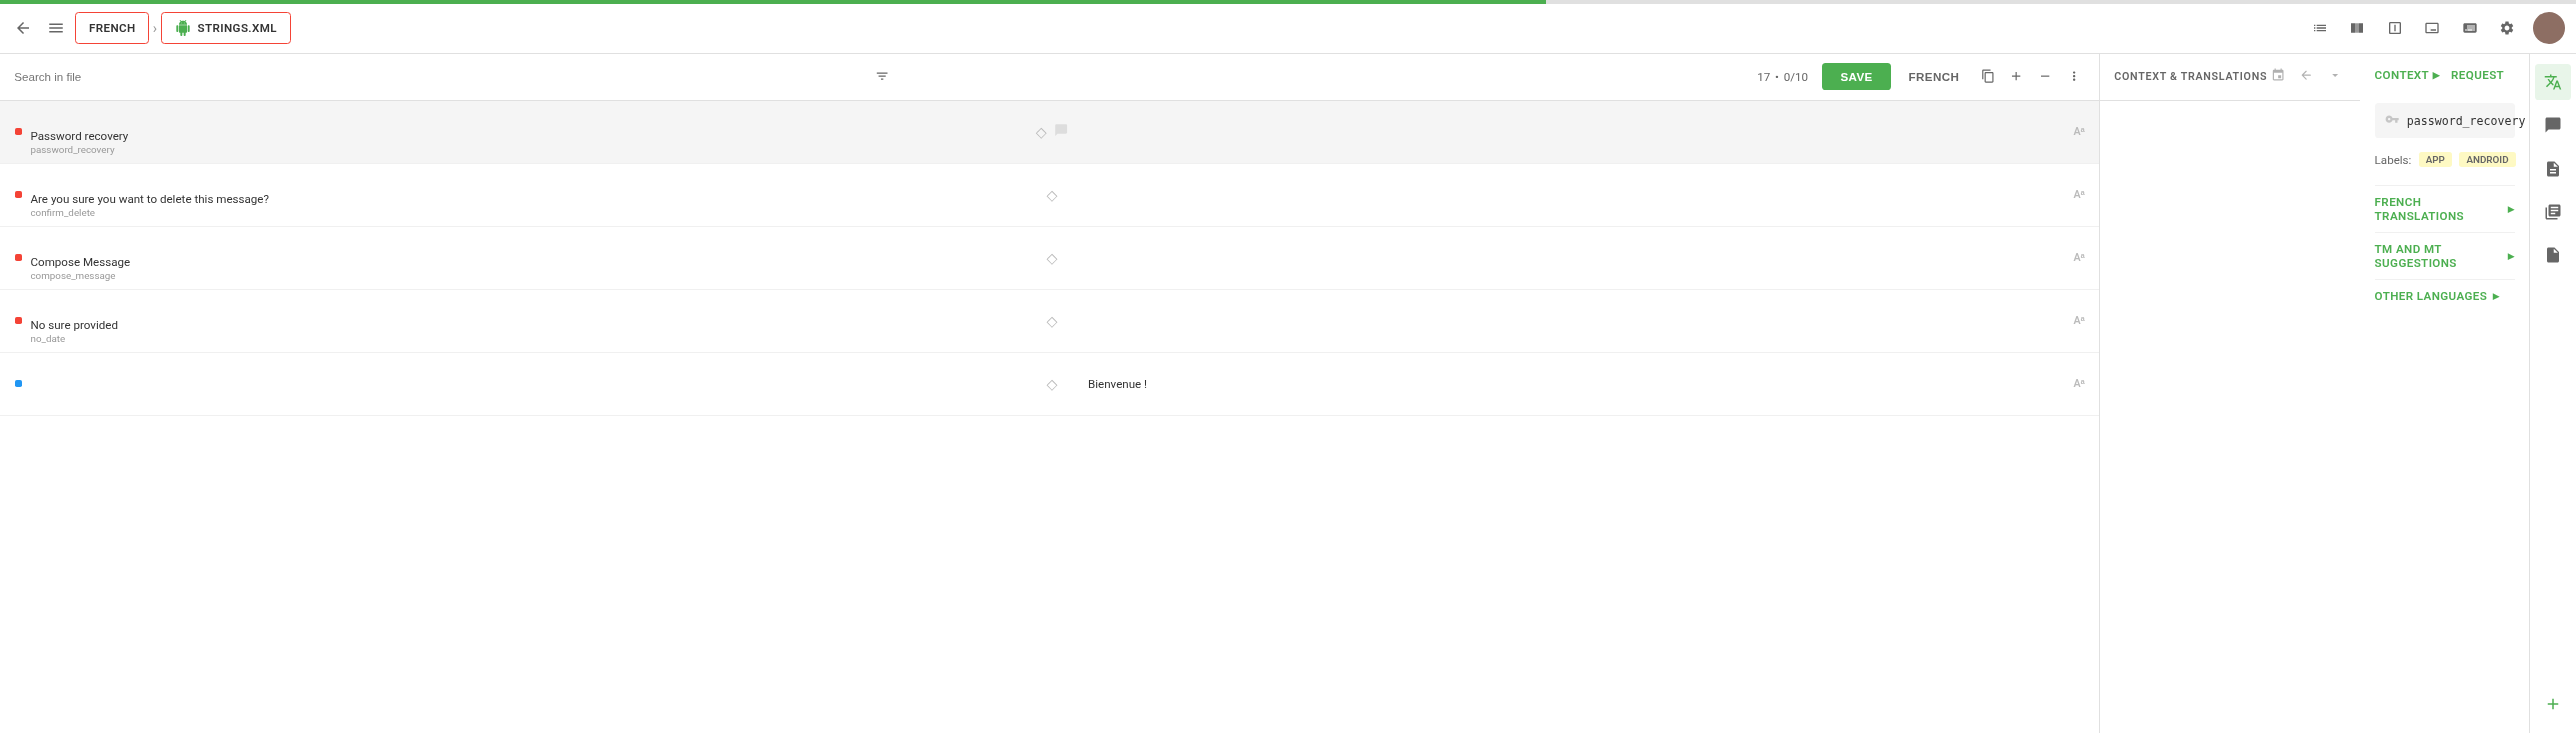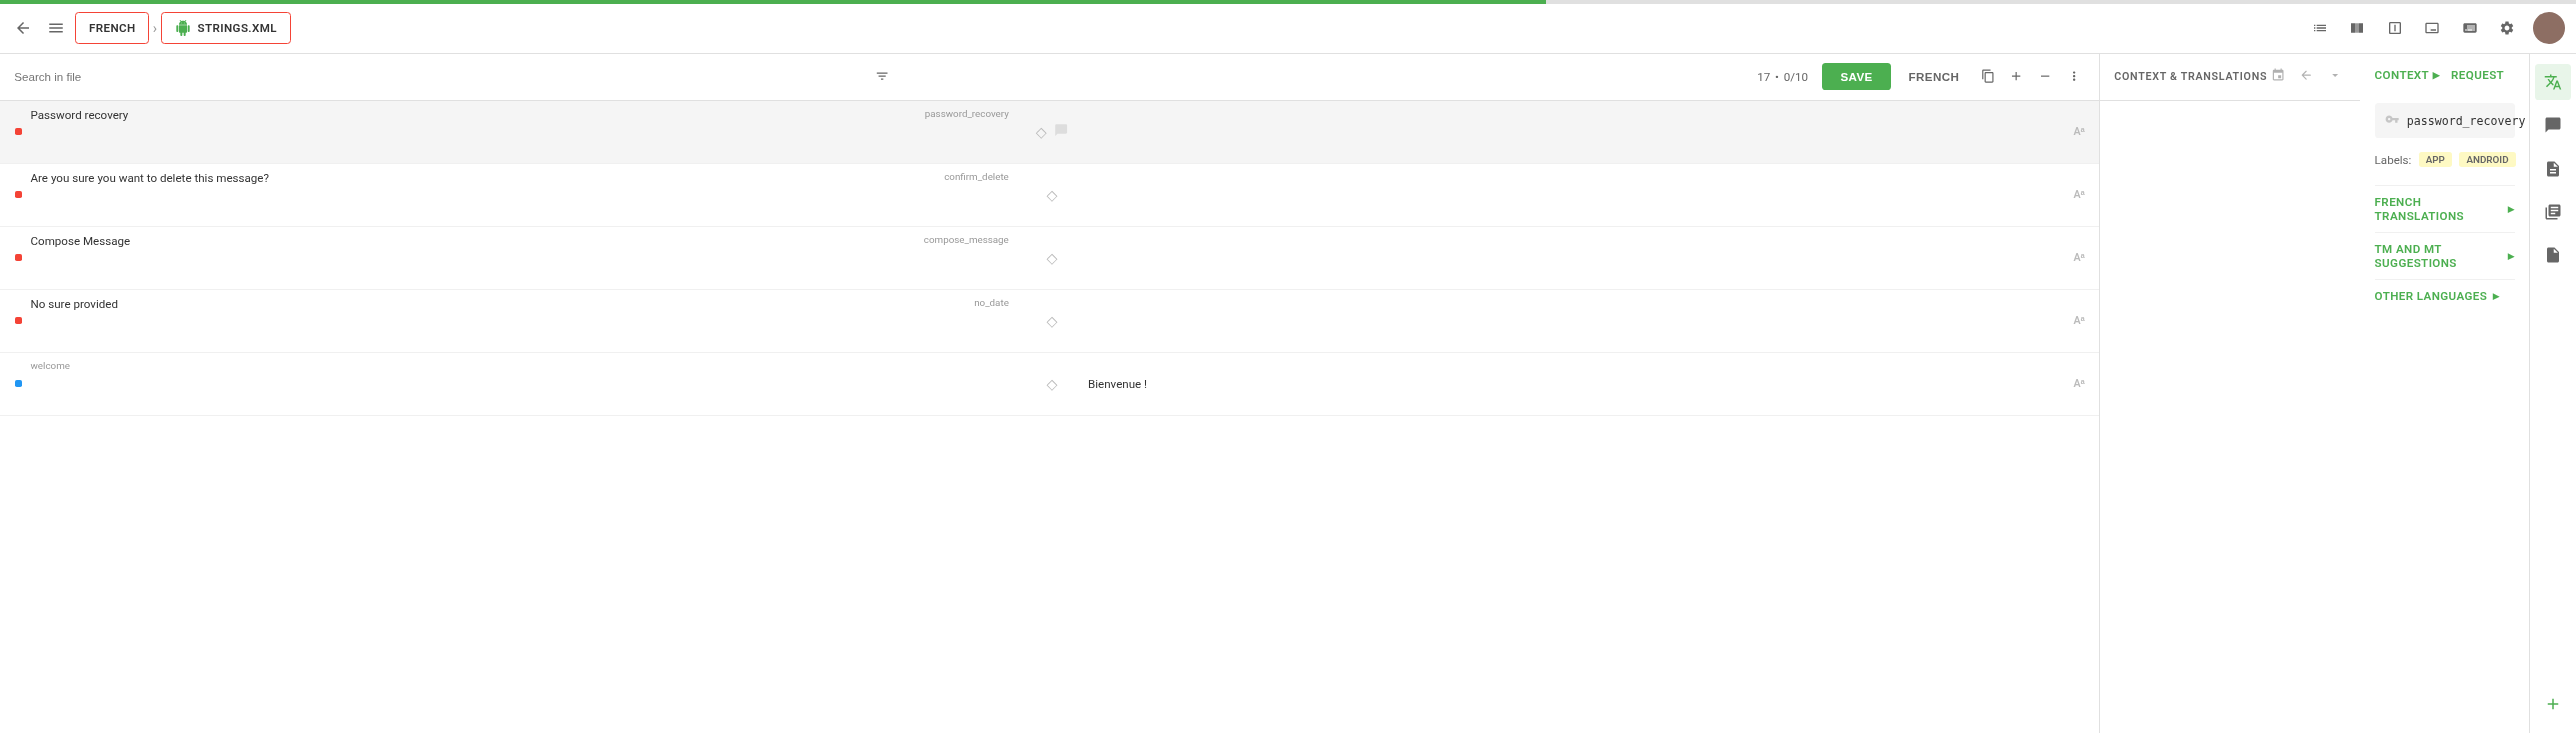--- a/index.html
+++ b/index.html
@@ -45,21 +45,21 @@
     .col-source { flex: 1; font-size: 9.8px; font-weight: 600; color: #999; text-transform: uppercase; letter-spacing: 0.7px; }
     .col-translation { flex: 1; font-size: 9.8px; font-weight: 600; color: #999; text-transform: uppercase; letter-spacing: 0.7px; text-align: center; }
 
     
     .table-rows { flex: 1; overflow-y: auto; }
     .table-row { display: flex; align-items: stretch; border-bottom: 0.9px solid #f0f0f0; min-height: 63px; padding: 7.2px 14.3px; cursor: pointer; }
     .table-row.active { background: #f5f5f5; }
     .row-indicator { width: 9px; display: flex; align-items: center; justify-content: center; margin-right: 7.2px; flex-shrink: 0; }
     .indicator-red { width: 7.2px; height: 7.2px; border-radius: 1.8px; background: #f44336; }
     .indicator-blue { width: 7.2px; height: 7.2px; border-radius: 1.8px; background: #2196f3; }
-    .row-source { flex: 1; display: flex; flex-direction: row; justify-content: space-between; padding-right: 7.2px; }
+    .row-source { flex: 1; display: flex; flex-direction: column; justify-content: flex-end; padding-right: 7.2px; }
     .source-text { font-size: 11.6px; color: #333; font-weight: 400; margin-bottom: 1.8px; }
     .source-key { font-size: 9.8px; color: #999; }
     .row-middle { display: flex; align-items: center; gap: 7.2px; padding: 0 7.2px; width: 72px; justify-content: center; }
     .row-icon { color: #bbb; font-size: 14.3px; cursor: pointer; }
     .row-translation { flex: 1; display: flex; align-items: center; }
     .translation-text { font-size: 11.6px; color: #333; }
     .row-end { display: flex; align-items: center; padding-left: 7.2px; color: #bbb; font-size: 12.5px; }
 
     
     .right-panel { width: 429px; display: flex; flex-direction: row; overflow: hidden; }
@@ -285,21 +285,20 @@
         <div class="row-end">
           <span style="font-size:10.7px; color:#bbb; font-weight:600;">Aᵃ</span>
         </div>
       </div>
 
       <div class="table-row">
         <div class="row-indicator">
           <div class="indicator-blue"></div>
         </div>
         <div class="row-source">
-          <span class="source-key">welcome</span>
         </div>
         <div class="row-middle">
           <span class="row-icon">◇</span>
         </div>
         <div class="row-translation">
           <span class="translation-text">Bienvenue !</span>
         </div>
         <div class="row-end">
           <span style="font-size:10.7px; color:#bbb; font-weight:600;">Aᵃ</span>
         </div>

